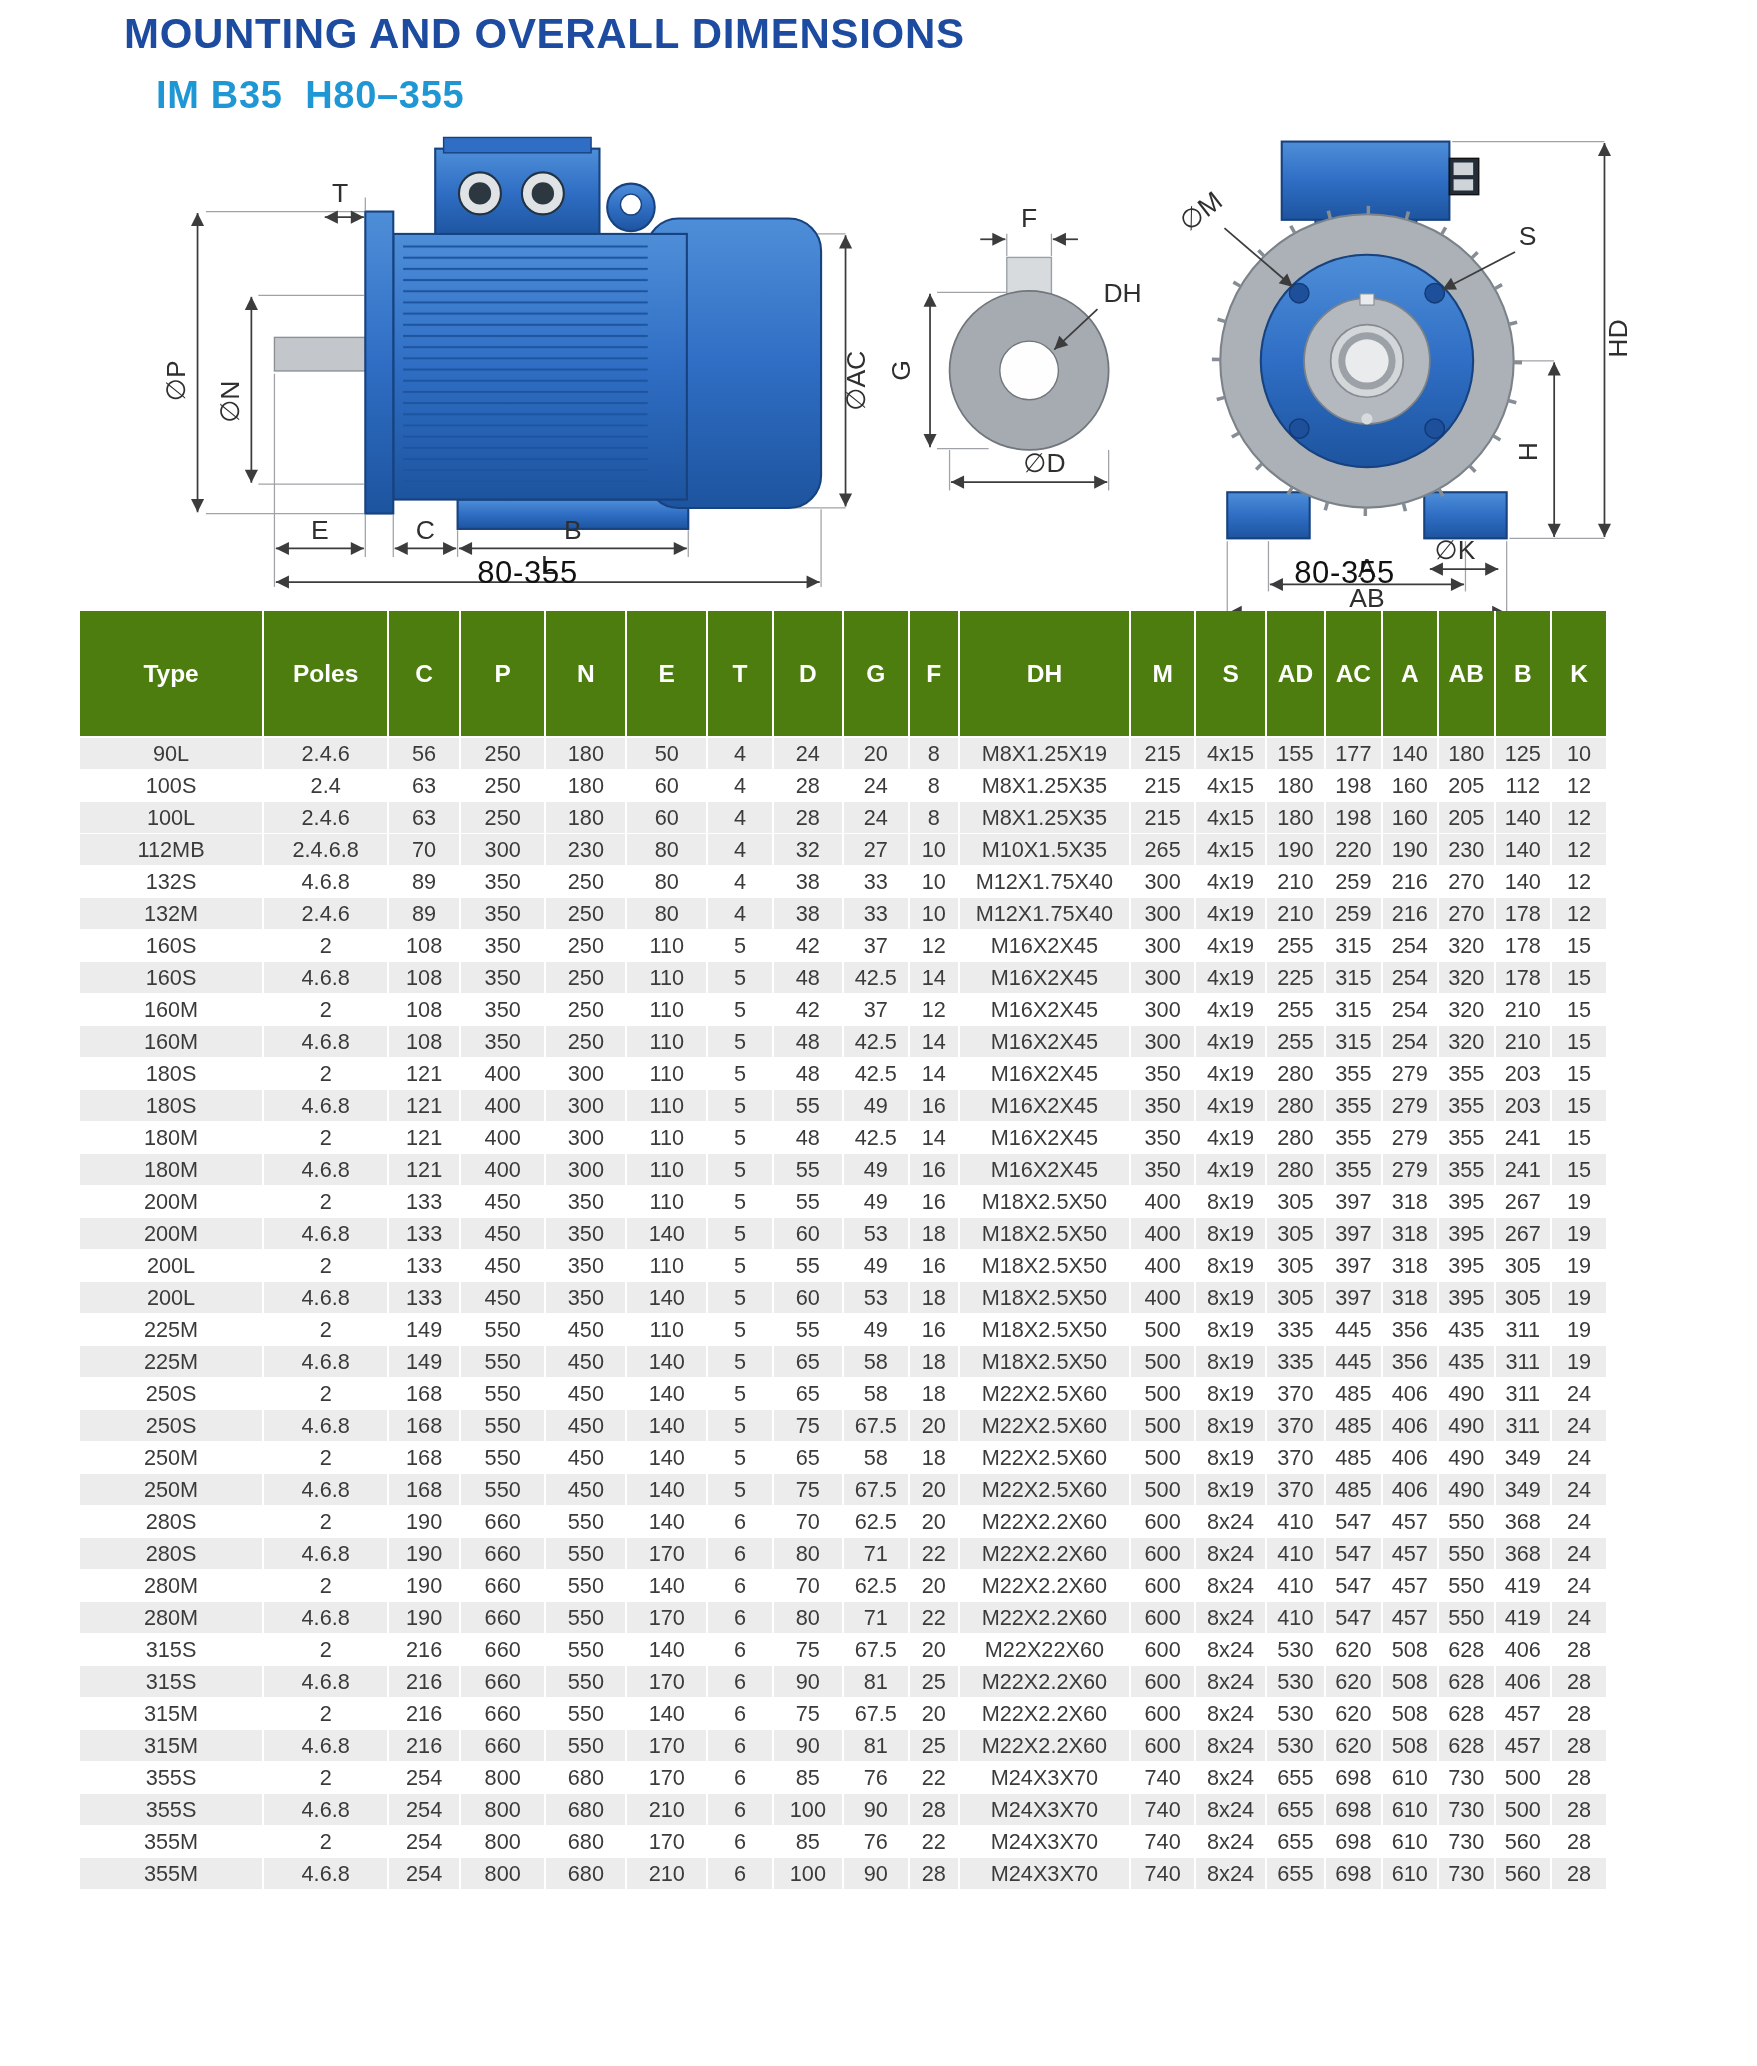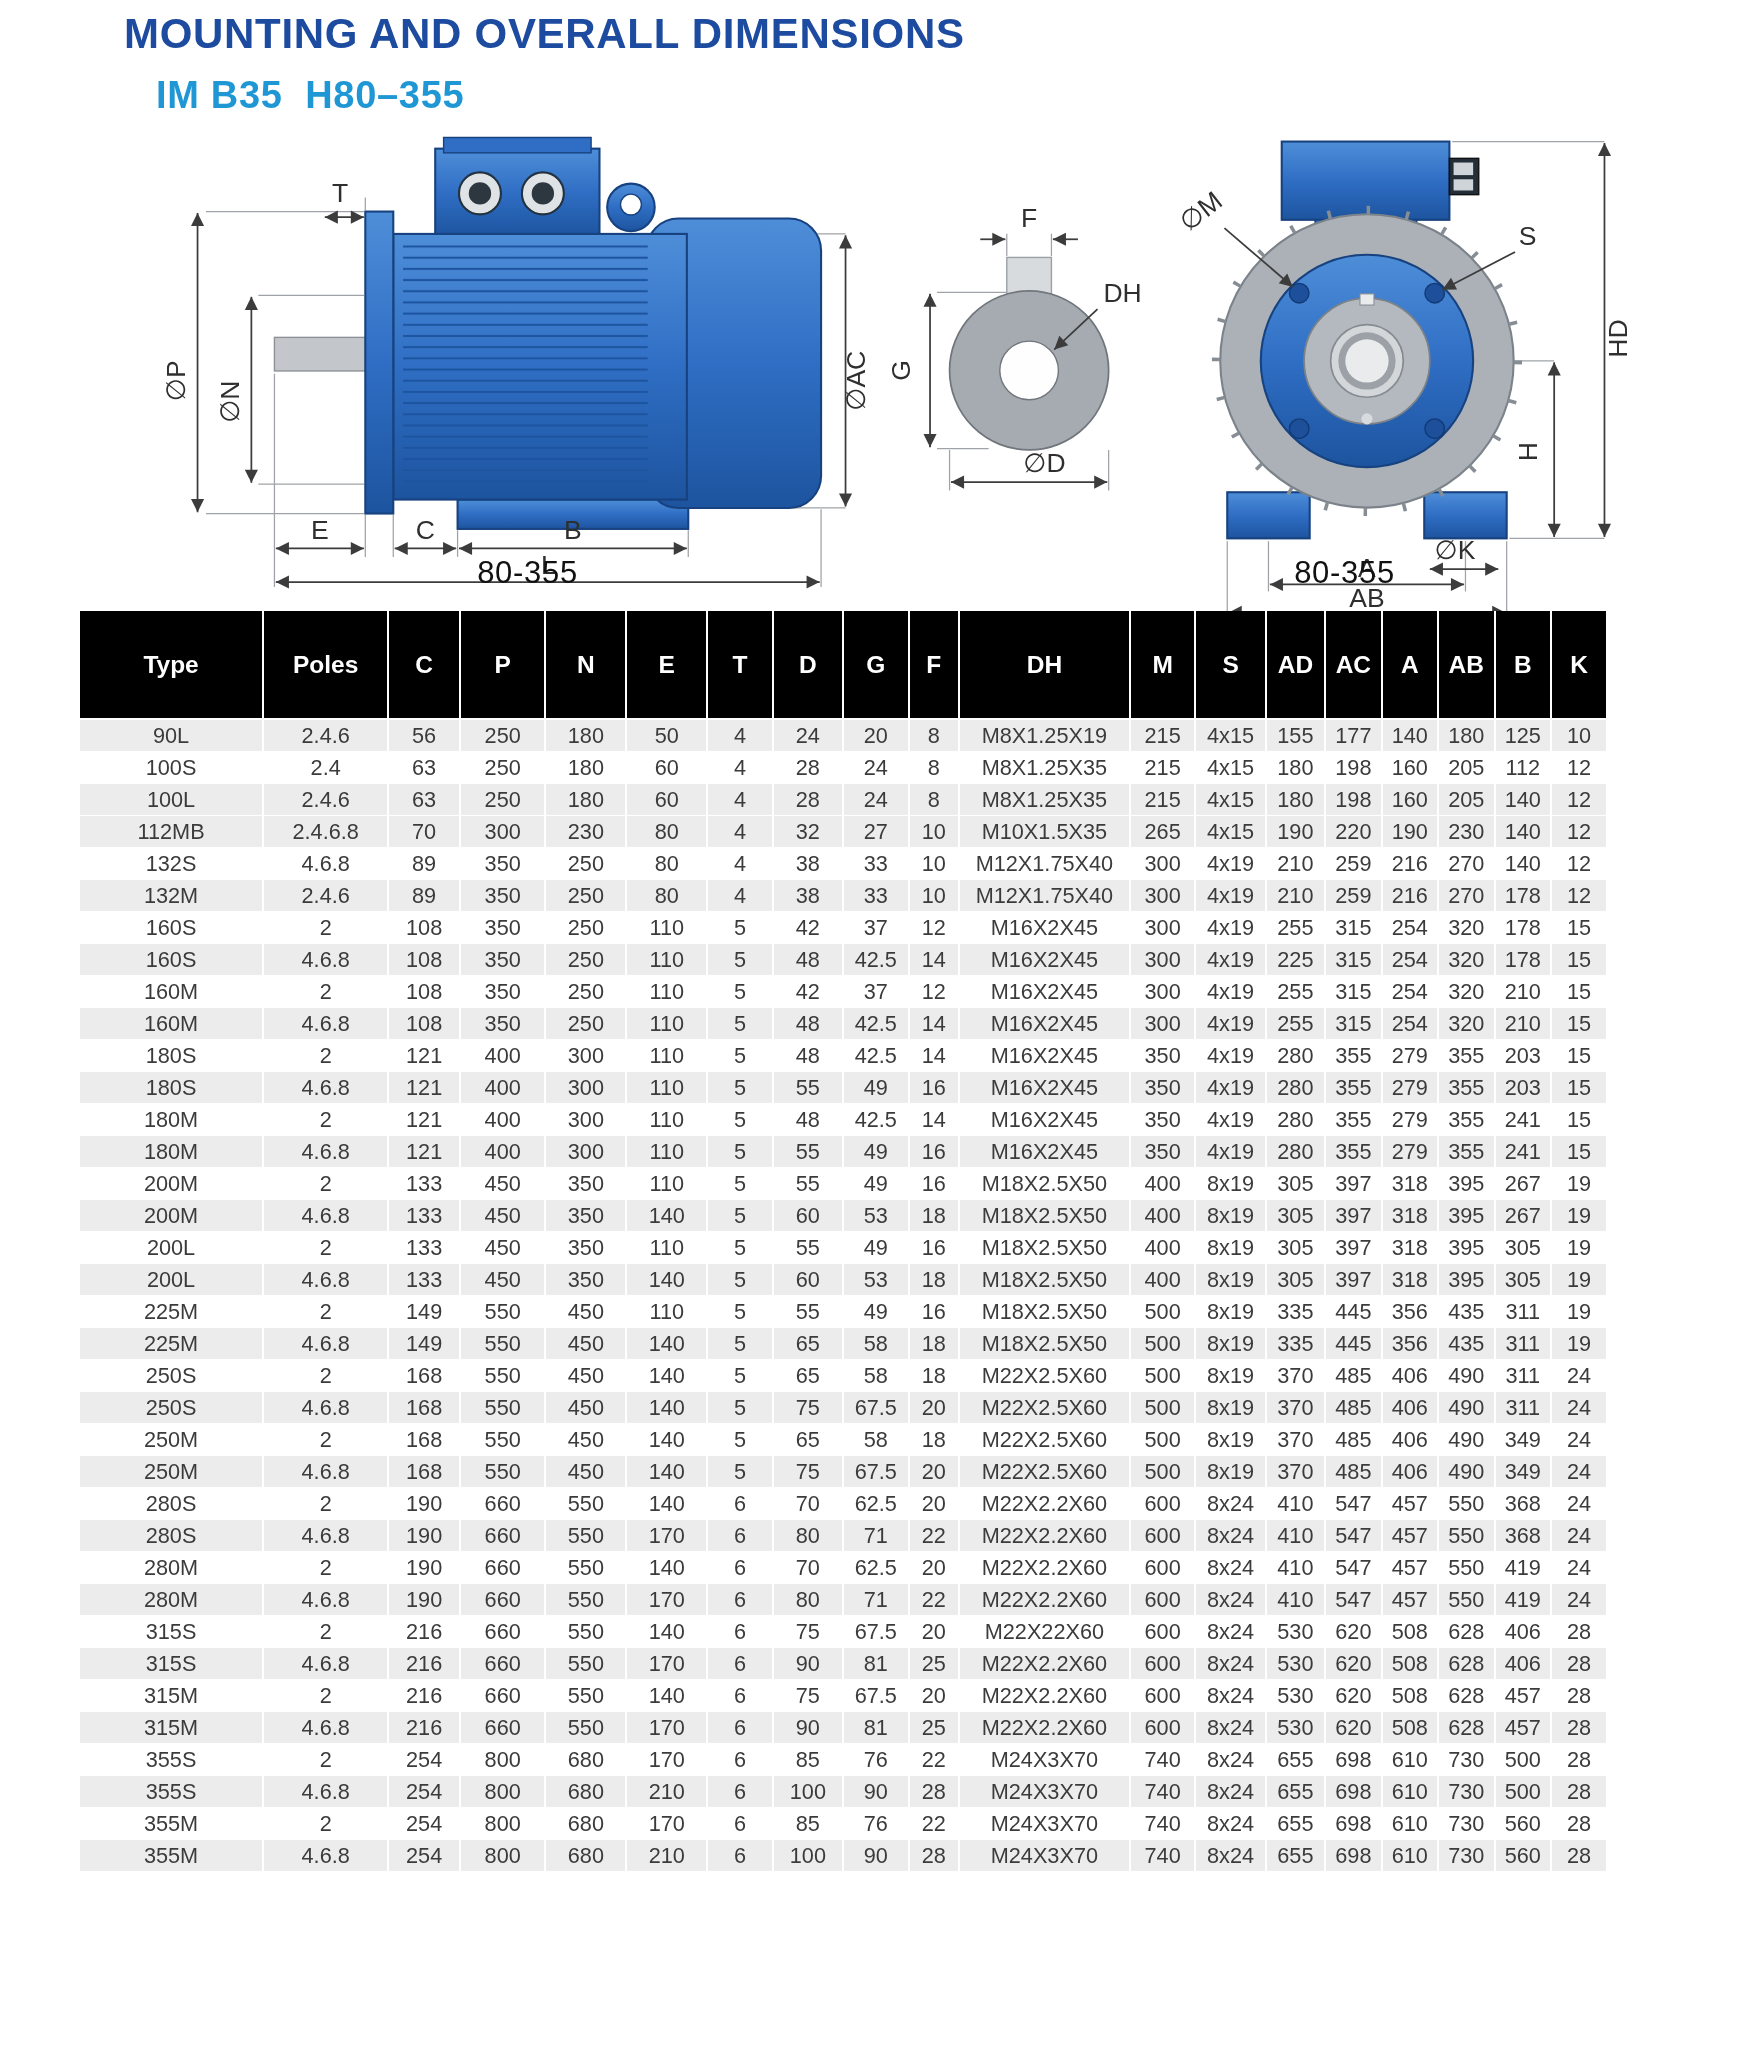--- a/index.html
+++ b/index.html
@@ -32,25 +32,25 @@
   .dim{stroke:#3c3c3c;stroke-width:2.5;fill:none;}
   .ext{stroke:#9fa3a7;stroke-width:1.8;fill:none;}
   .lead{stroke:#3c3c3c;stroke-width:2.5;fill:none;}
 
   
   .dim-table{
     left:80px;top:611px;width:1526px;
     border-collapse:collapse;table-layout:fixed;
   }
   .dim-table th{
-    background:#000000;color:#ffffff;
+    background:#4d7c0f;color:#ffffff;
     font-size:24.5px;font-weight:bold;
     height:107px;vertical-align:middle;
     border-right:2.8px solid #ffffff;border-bottom:2.8px solid #ffffff;
-    padding:0;
+    padding:9px;
   }
   .dim-table th:last-child{border-right:none;}
   .dim-table td{
     font-size:21.7px;color:#3b3b3b;
     height:31px;line-height:31px;text-align:center;vertical-align:middle;
     border-right:2.1px solid #ffffff;border-bottom:1.4px solid #ffffff;
     padding:0;white-space:nowrap;overflow:hidden;
   }
   .dim-table td:last-child{border-right:none;}
   .dim-table tr.odd td{background:#ececec;}

